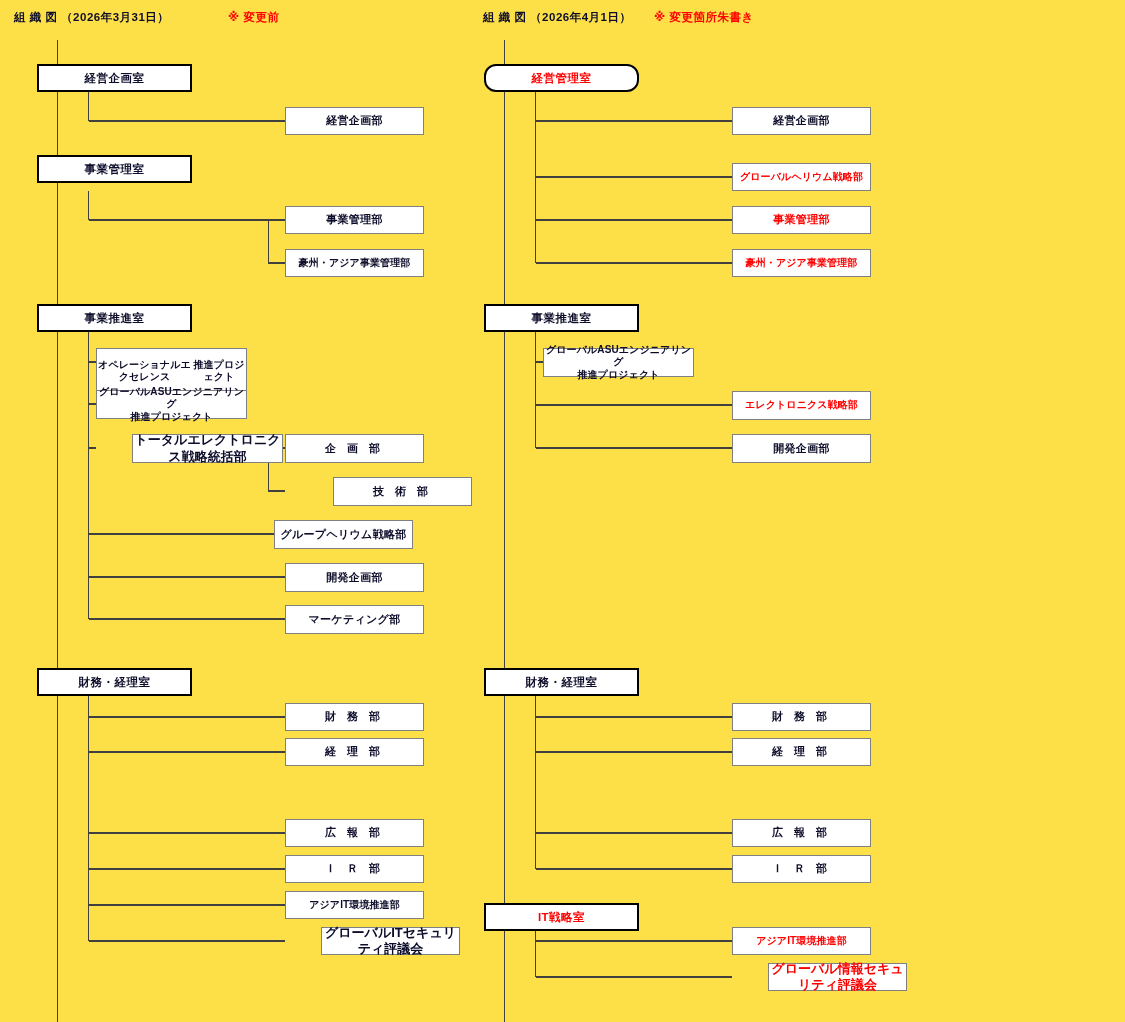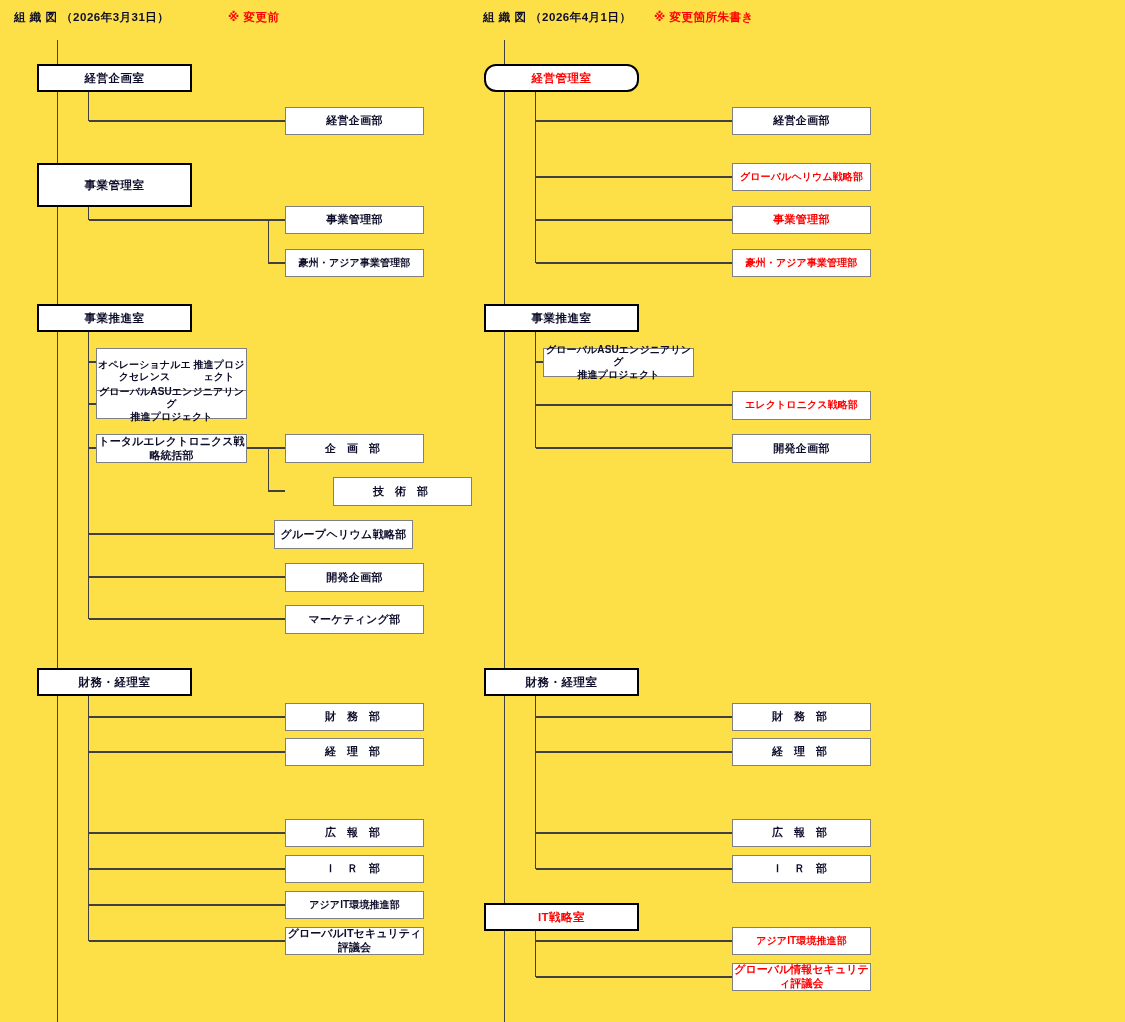--- a/index.html
+++ b/index.html
@@ -57,21 +57,21 @@
     text-align:center;
     font-size:11px;
     font-weight:bold;
     color:#0d0d2b;
     letter-spacing:0.3px;
     box-sizing:border-box;
     line-height:1.25;
     z-index:3;
   }
   .deptbox.small{ font-size:10px; letter-spacing:0.1px; }
-  .deptbox.tiny{ font-size:11px; letter-spacing:0px; }
+  .deptbox.tiny{ font-size:13px; letter-spacing:0px;margin-left:36px; }
   .red{ color:#ff0000; }
   .sp{ letter-spacing:4px; }
 </style>
 </head>
 <body>
 
 <div id="page">
 
   <svg id="wires" viewBox="0 0 1125 1022">
     <g stroke="#404040" stroke-width="1.1" fill="none" shape-rendering="crispEdges">
@@ -135,21 +135,21 @@
 
   <div class="hdr" style="left:14px; top:10px;">組 織 図 （2026年3月31日）</div>
   <div class="hdr note" style="left:228px; top:10px;">※ 変更前</div>
   <div class="hdr" style="left:483px; top:10px;">組 織 図 （2026年4月1日）</div>
   <div class="hdr note" style="left:654px; top:10px;">※ 変更箇所朱書き</div>
 
   <div class="divbox" style="left:37px; top:64px; width:155px; height:28px;">経営企画室</div>
 
   <div class="deptbox" style="left:285px; top:107px; width:139px; height:28px;">経営企画部</div>
 
-  <div class="divbox" style="left:37px; top:163px; width:155px; height:44px;">事業管理室</div>
+  <div class="divbox" style="left:37px; top:155px; width:155px; height:28px;">事業管理室</div>
 
   <div class="deptbox" style="left:285px; top:206px; width:139px; height:28px;">事業管理部</div>
 
   <div class="deptbox small" style="left:285px; top:249px; width:139px; height:28px;">豪州・アジア事業管理部</div>
 
   <div class="divbox" style="left:37px; top:304px; width:155px; height:28px;">事業推進室</div>
 
   <div class="deptbox small" style="left:96px; top:348px; width:151px; height:46px; flex-direction:row;">
     <span>オペレーショナルエクセレンス</span>
     <span>推進プロジェクト</span>

